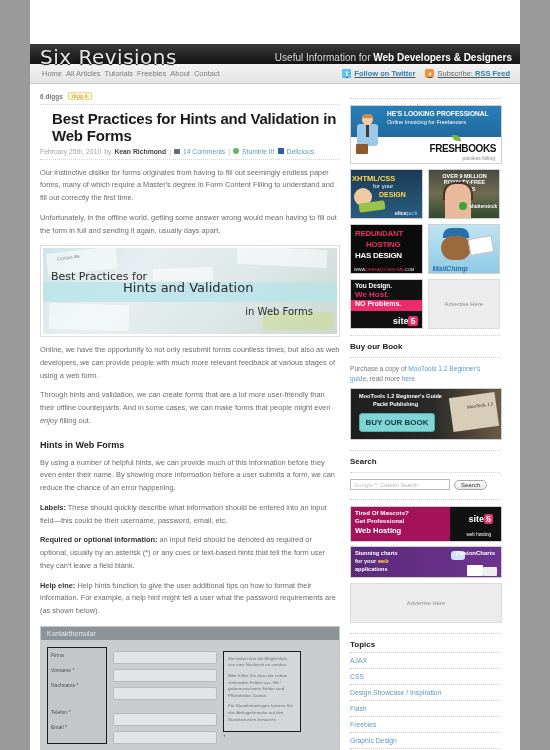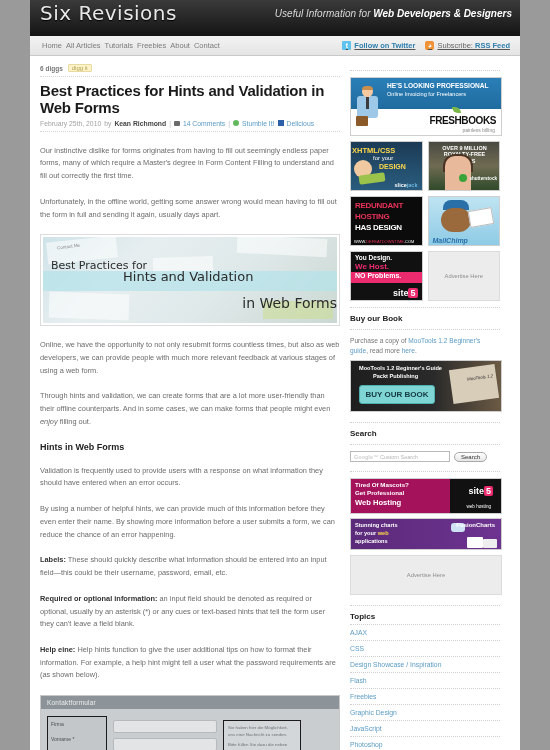--- a/index.html
+++ b/index.html
@@ -7,36 +7,36 @@
     width:550px;height:750px;overflow:hidden;
     background:#9a9a9a;
     font-family:"Liberation Sans", sans-serif;
     font-size:8px;color:#555;
   }
   .page{position:relative;width:550px;height:750px;}
   .wrap{position:absolute;left:30px;top:0;width:490px;background:#fff;min-height:750px;}
 
   
   .masthead{
-    height:36px;
+    height:20px;
     background:linear-gradient(to bottom,#3a3a3a 0%,#2b2b2b 40%,#141414 100%);
     position:relative;
+    margin-top:44px;
   }
   .logo{
     position:absolute;left:10px;top:1px;
     font-size:20px;letter-spacing:.5px;
     color:#e8e8e8;font-weight:400;
     font-family:"DejaVu Sans", sans-serif;
     text-shadow:0 1px 1px #000;
   }
   .tagline{
     position:absolute;right:8px;top:8px;
     font-size:10px;color:#d8d8d8;
     font-family:"Liberation Sans", sans-serif;
-    font-style:italic;
   }
   .tagline b{color:#fff;font-weight:bold;}
 
   .navbar{
     height:19px;
     background:linear-gradient(to bottom,#f3f3f3 0%,#e4e4e4 100%);
     border-bottom:1px solid #c9c9c9;
     display:flex;align-items:center;
     padding:0 6px;
   }
@@ -64,36 +64,36 @@
 
   
   .digg-row{display:flex;align-items:center;gap:5px;padding-bottom:4px;border-bottom:1px dotted #d5d5d5;}
   .digg-count{font-size:6.5px;color:#777;font-weight:bold;}
   .digg-btn{
     background:#fdf3c8;border:1px solid #e9dba0;color:#b2a257;
     font-size:6px;padding:0 3px;border-radius:1px;
   }
 
   h1.title{
-    margin:6px 0 3px 0;font-size:15px;line-height:1.12;
+    margin:6px 0 3px 12px;font-size:15px;line-height:1.12;
     color:#1a1a1a;font-weight:bold;letter-spacing:-.2px;
     font-family:"Liberation Sans", sans-serif;
   }
   .meta{
     font-size:6.8px;color:#a3a3a3;padding-bottom:4px;
     border-bottom:1px dotted #d5d5d5;display:flex;align-items:center;gap:3px;flex-wrap:wrap;
   }
   .meta b{color:#444;}
   .meta .sep{color:#bbb;}
   .meta a{color:#5b9bc4;text-decoration:none;}
   .cmt-icon{display:inline-block;width:6px;height:5px;background:#6b6b6b;border-radius:1px;}
   .stum{display:inline-block;width:6px;height:6px;background:#63b85e;border-radius:50%;}
   .deli{display:inline-block;width:6px;height:6px;background:#2b5fa8;}
 
-  p.para{font-size:7.4px;line-height:1.72;color:#6b6b6b;margin:13px 0;}
+  p.para{font-size:7.4px;line-height:1.72;color:#6b6b6b;margin:7px 0;}
   p.para b{color:#333;}
   p.para em{font-style:italic;}
 
   h2.sub{font-size:9px;color:#222;margin:12px 0 4px 0;font-weight:bold;}
 
   
   .feat{
     margin:8px 0 4px 0;border:1px solid #dcdcdc;padding:2px;background:#fff;
   }
   .feat-inner{
@@ -109,21 +109,21 @@
   .p3{left:110px;top:20px;width:60px;height:16px;transform:rotate(-2deg);}
   .p4{left:6px;top:56px;width:80px;height:26px;transform:rotate(2deg);}
   .p5{right:4px;top:64px;width:70px;height:18px;background:rgba(205,222,150,.6);}
   .feat-contact{
     position:absolute;left:14px;top:7px;font-size:4.5px;color:#8a8a8a;
     transform:rotate(-7deg);
   }
   .ft{position:absolute;color:#2b2b2b;font-family:"DejaVu Sans", sans-serif;}
   .ft1{left:8px;top:22px;font-size:11px;}
   .ft2{left:80px;top:32px;font-size:13px;}
-  .ft3{right:0;top:58px;font-size:14px;text-align:right;}
+  .ft3{right:24px;top:58px;font-size:10px;text-align:right;}
 
   
   .shot{
     margin:8px 0 0 0;border:1px solid #c8c8c8;background:#c9cdd0;
     padding:0;position:relative;height:155px;overflow:hidden;
   }
   .shot-head{
     background:#8d9499;color:#e9edef;font-size:6.5px;
     padding:3px 6px;font-weight:normal;letter-spacing:.2px;
   }
@@ -179,21 +179,21 @@
   .shut{background:linear-gradient(to bottom,#4a4a42 0%,#6f6b52 50%,#2f4a2a 100%);}
   .shut .t1{position:absolute;left:8px;top:3px;color:#fff;font-size:5.5px;font-weight:bold;text-align:center;width:56px;line-height:1.15;}
   .shut .girl{position:absolute;left:16px;top:14px;width:26px;height:34px;background:#e8b99a;border-radius:10px 10px 0 0;}
   .shut .hairg{position:absolute;left:14px;top:12px;width:30px;height:18px;background:#4a3526;border-radius:12px 12px 0 0;}
   .shut .badge{position:absolute;right:2px;bottom:8px;display:flex;align-items:center;gap:2px;}
   .shut .dot{width:8px;height:8px;background:#3aa33a;border-radius:50%;}
   .shut .bn{color:#fff;font-size:4.6px;font-weight:bold;}
 
   .redu{background:#0b0b0b;}
   .redu .r1{position:absolute;left:4px;top:4px;color:#e8325a;font-size:8px;font-weight:bold;letter-spacing:-.3px;}
-  .redu .r2{position:absolute;left:4px;top:15px;color:#e8325a;font-size:8px;font-weight:bold;letter-spacing:-.3px;}
+  .redu .r2{position:absolute;left:15px;top:15px;color:#e8325a;font-size:8px;font-weight:bold;letter-spacing:-.3px;}
   .redu .r3{position:absolute;left:4px;top:26px;color:#fff;font-size:8px;font-weight:bold;letter-spacing:-.3px;}
   .redu .r4{position:absolute;left:3px;bottom:1px;color:#fff;font-size:4px;}
   .redu .r4 i{color:#e8325a;font-style:normal;}
 
   .mailc{background:linear-gradient(to bottom,#bfe4f2 0%,#8ecbe6 100%);}
   .mailc .cap{position:absolute;left:14px;top:3px;width:26px;height:10px;background:#2a6fa8;border-radius:8px 8px 0 0;}
   .mailc .face{position:absolute;left:12px;top:11px;width:30px;height:24px;background:#9a6a3c;border-radius:12px;}
   .mailc .env{position:absolute;right:6px;top:12px;width:22px;height:15px;background:#fff;border:1px solid #bbb;transform:rotate(-10deg);}
   .mailc .nm{position:absolute;left:4px;bottom:1px;color:#2a6fa8;font-size:7px;font-style:italic;font-weight:bold;}
 
@@ -344,21 +344,20 @@
             <div class="ft ft2">Hints and Validation</div>
             <div class="ft ft3">in Web Forms</div>
           </div>
         </div>
 
         <p class="para">Online, we have the opportunity to not only resubmit forms countless times, but also as web developers, we can provide people with much more relevant feedback at various stages of using a web form.</p>
         <p class="para">Through hints and validation, we can create forms that are a lot more user-friendly than their offline counterparts. And in some cases, we can make forms that people might even <em>enjoy</em> filling out.</p>
 
         <h2 class="sub">Hints in Web Forms</h2>
 
-        <p class="para">Validation is frequently used to provide users with a response on what information they should have entered when an error occurs.</p>
         <p class="para">By using a number of helpful hints, we can provide much of this information before they even enter their name. By showing more information before a user submits a form, we can reduce the chance of an error happening.</p>
 
         <p class="para"><b>Labels:</b><span> These should quickly describe what information should be entered into an input field—this could be their username, password, email, etc.</span></p>
         <p class="para"><b>Required or optional information:</b><span> an input field should be denoted as required or optional, usually by an asterisk (*) or any cues or text-based hints that tell the form user they can't leave a field blank.</span></p>
         <p class="para"><b>Help eine:</b><span> Help hints function to give the user additional tips on how to format their information. For example, a help hint might tell a user what the password requirements are (as shown below).</span></p>
 
         <div class="shot">
           <div class="shot-head">Kontaktformular</div>
           <div class="shot-body">
             <div class="labels-col">

